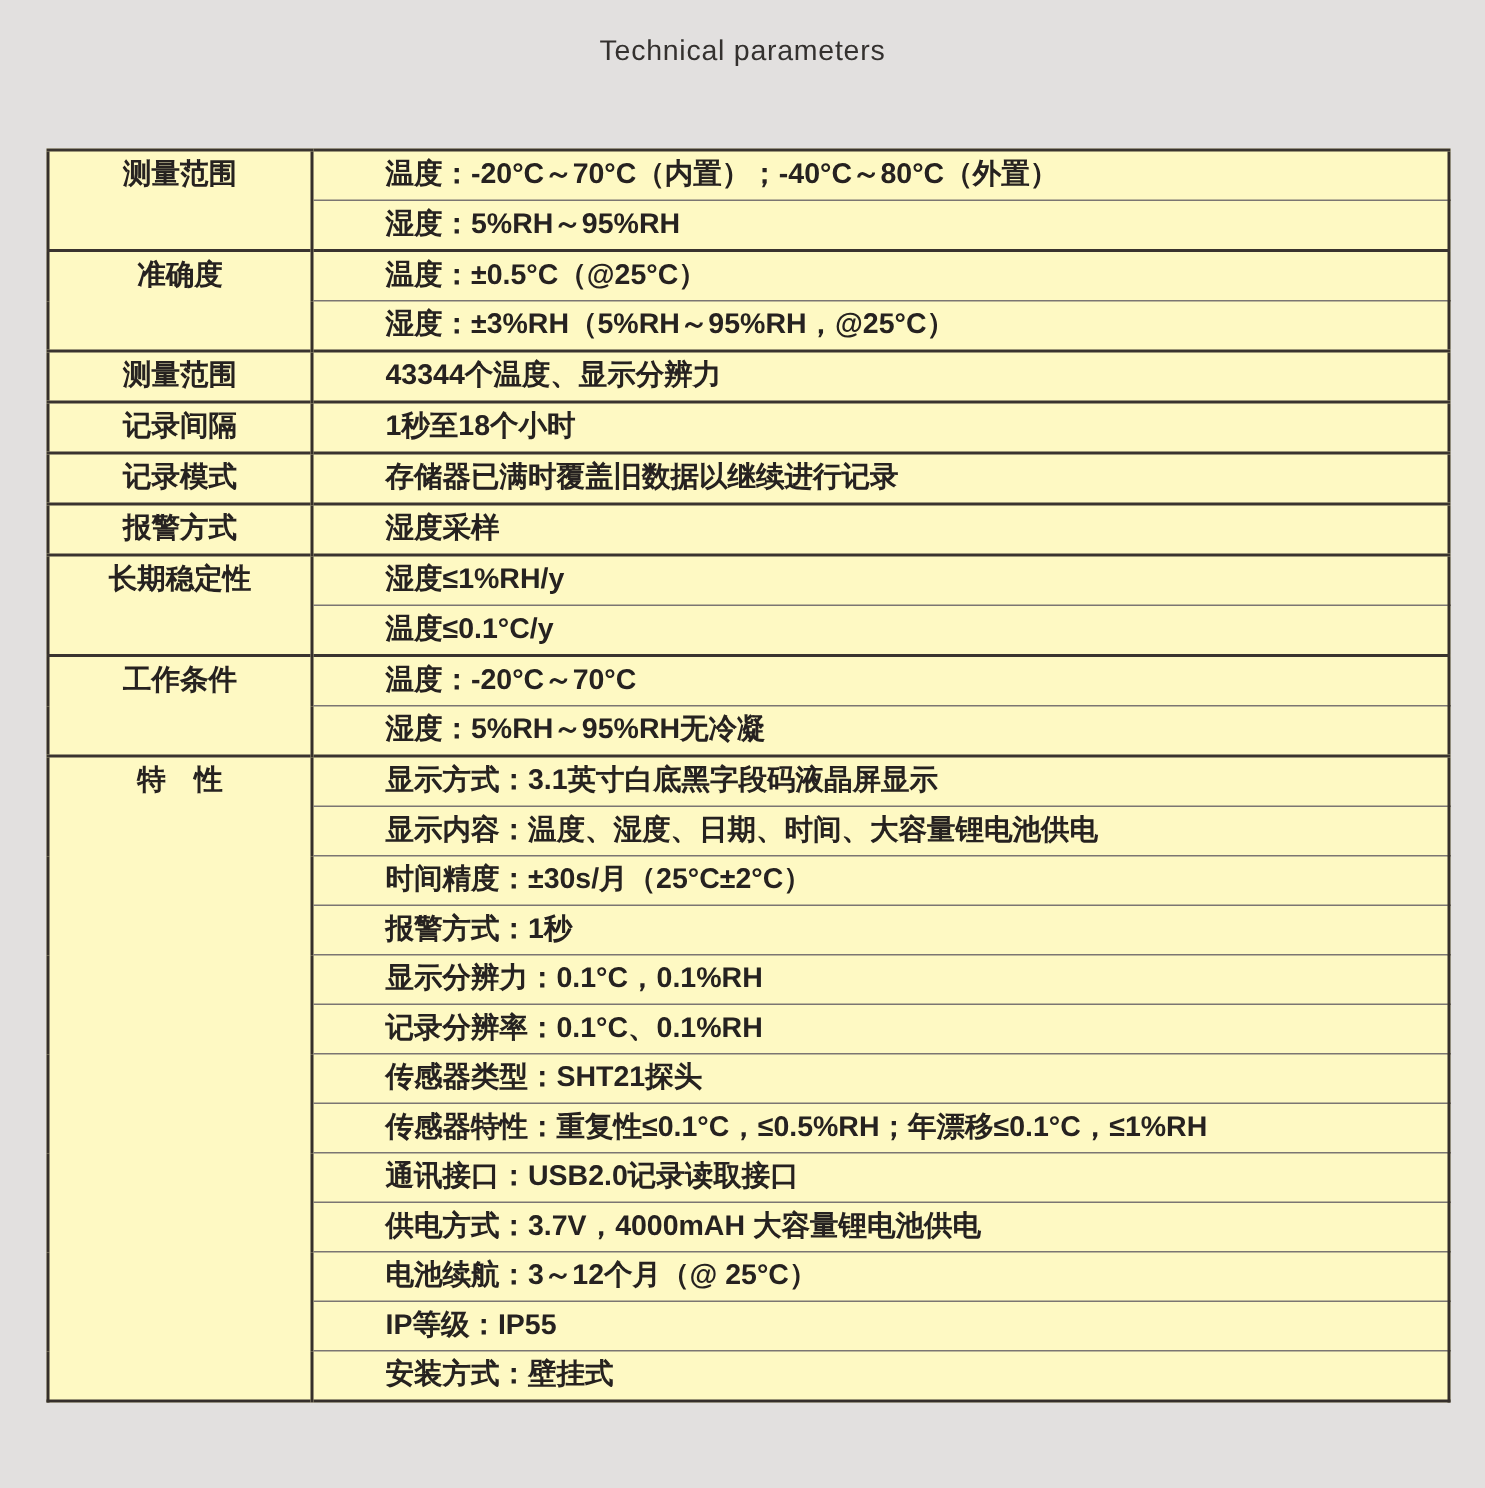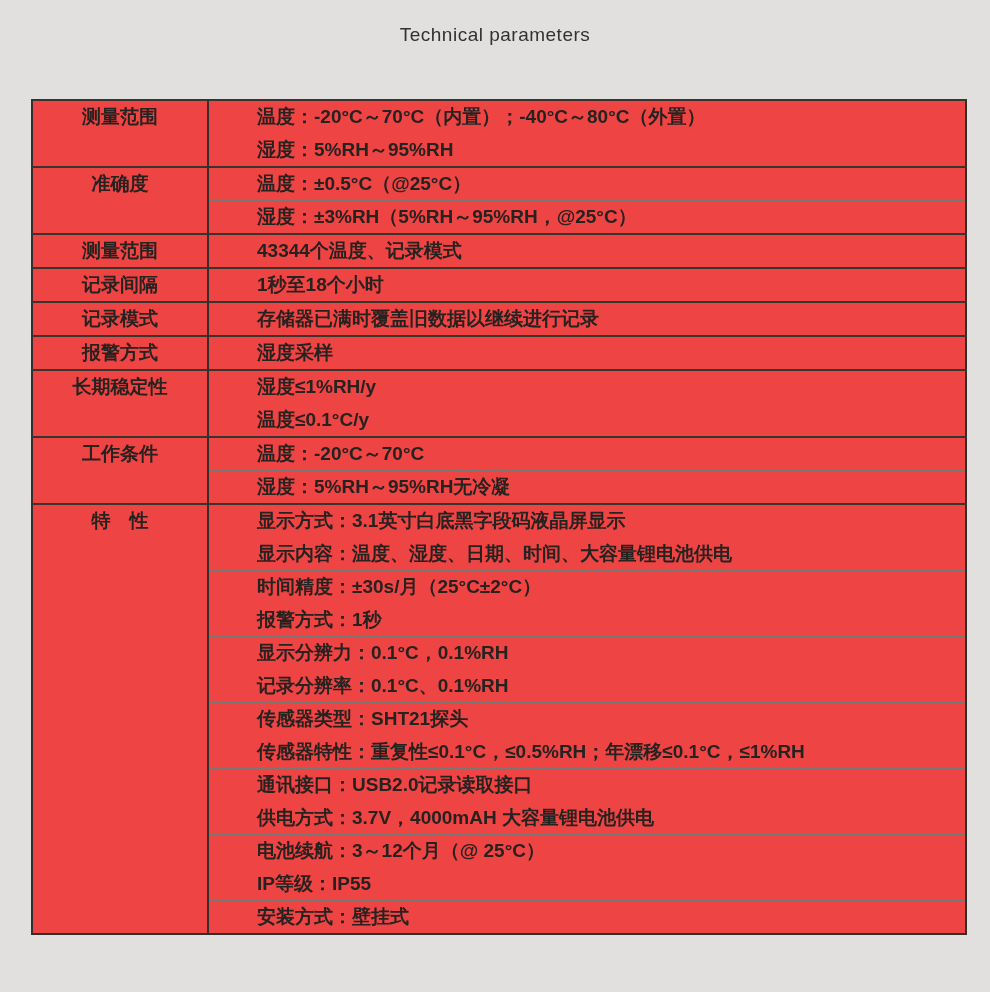--- a/index.html
+++ b/index.html
@@ -32,21 +32,21 @@
     letter-spacing: 0.5px;
     color: #34312f;
     font-weight: normal;
   }
   table.spec-table {
     border-collapse: collapse;
     table-layout: fixed;
     width: 934px;
     margin: 53px 0 0 31px;
     border: 2px solid #352f2b;
-    background: #ef4444;
+    background: #fef9c3;
   }
   col.col-label  { width: 176px; }
   col.col-value  { width: 758px; }
   td {
     height: 32px;
     padding: 0;
     font-size: 19px;
     font-weight: bold;
     line-height: 32px;
     white-space: nowrap;
@@ -103,21 +103,21 @@
       <td class="value-cell">温度：±0.5°C（@25°C）</td>
     </tr>
     <tr>
       <td class="value-cell">湿度：±3%RH（5%RH～95%RH，@25°C）</td>
     </tr>
 
     <tr class="group-start">
       <td class="label-cell">
         <div class="label-box">测量范围</div>
       </td>
-      <td class="value-cell">43344个温度、记录模式</td>
+      <td class="value-cell">43344个温度、显示分辨力</td>
     </tr>
 
     <tr class="group-start">
       <td class="label-cell">
         <div class="label-box">记录间隔</div>
       </td>
       <td class="value-cell">1秒至18个小时</td>
     </tr>
 
     <tr class="group-start">

